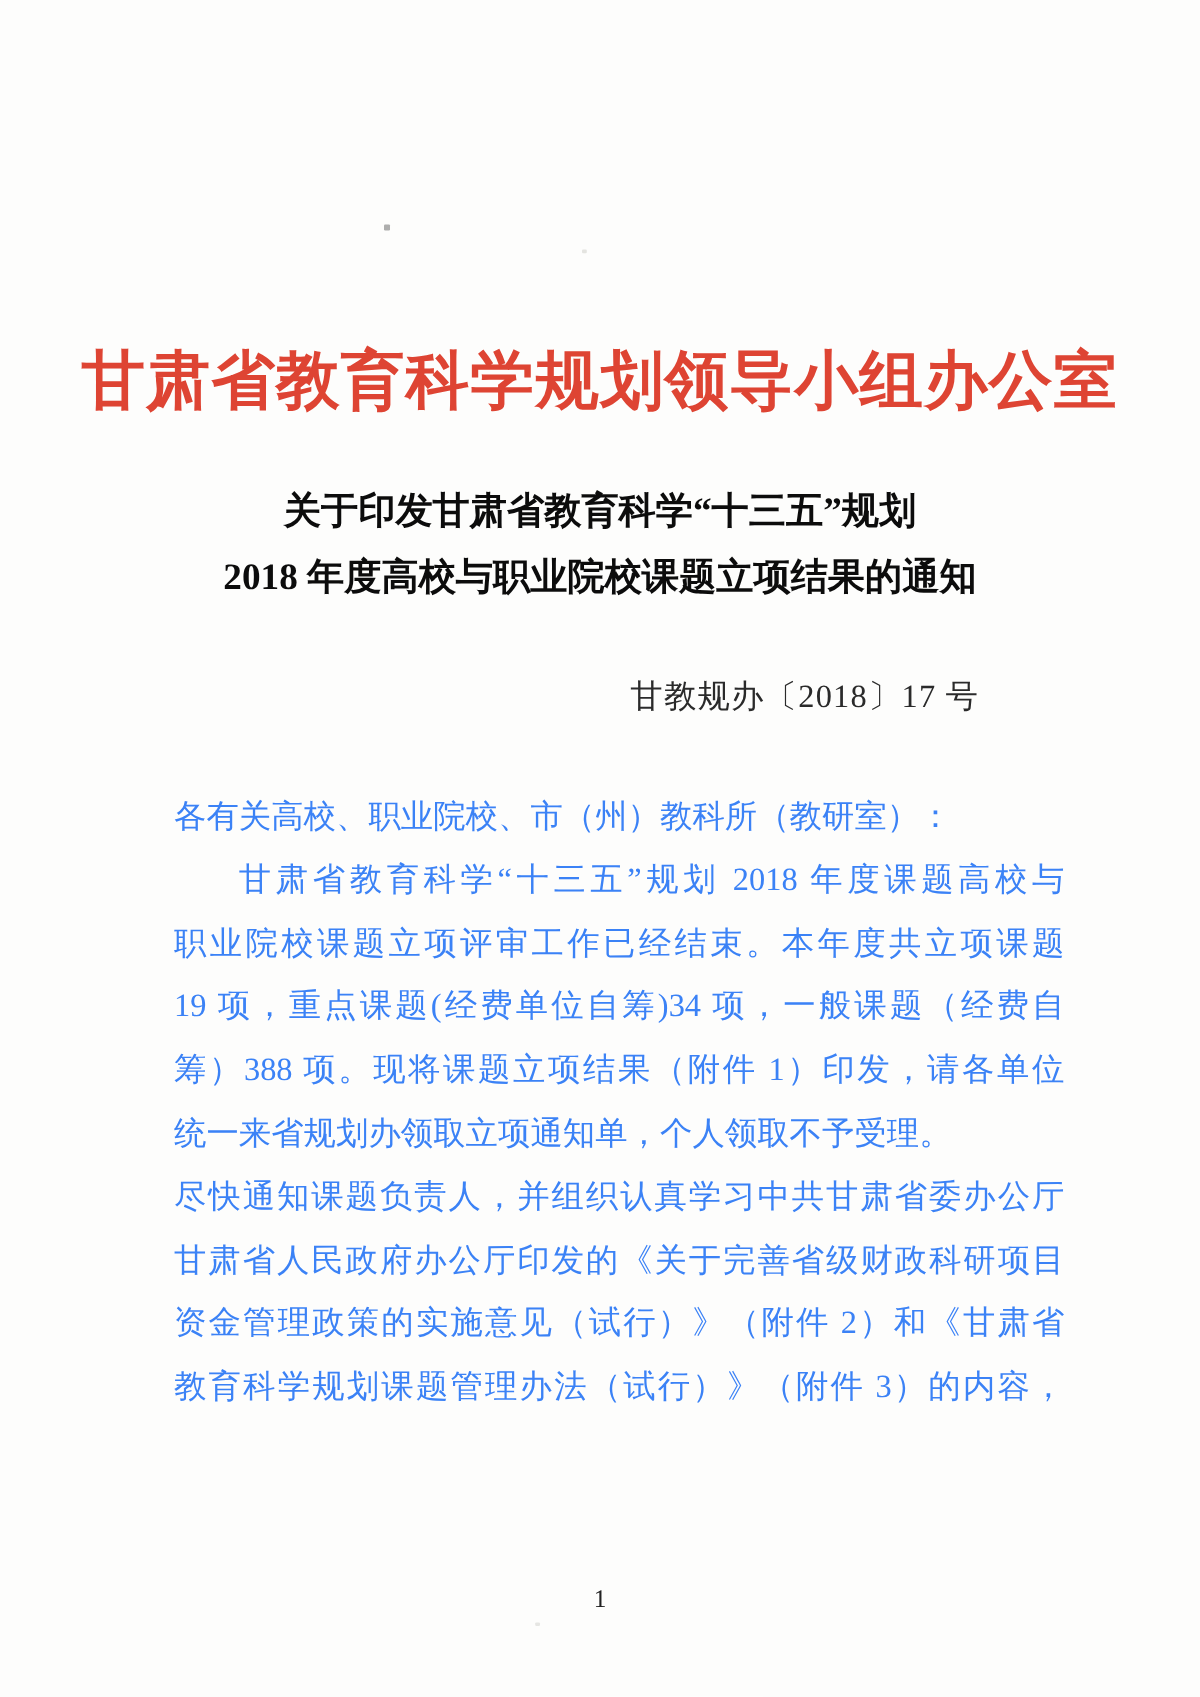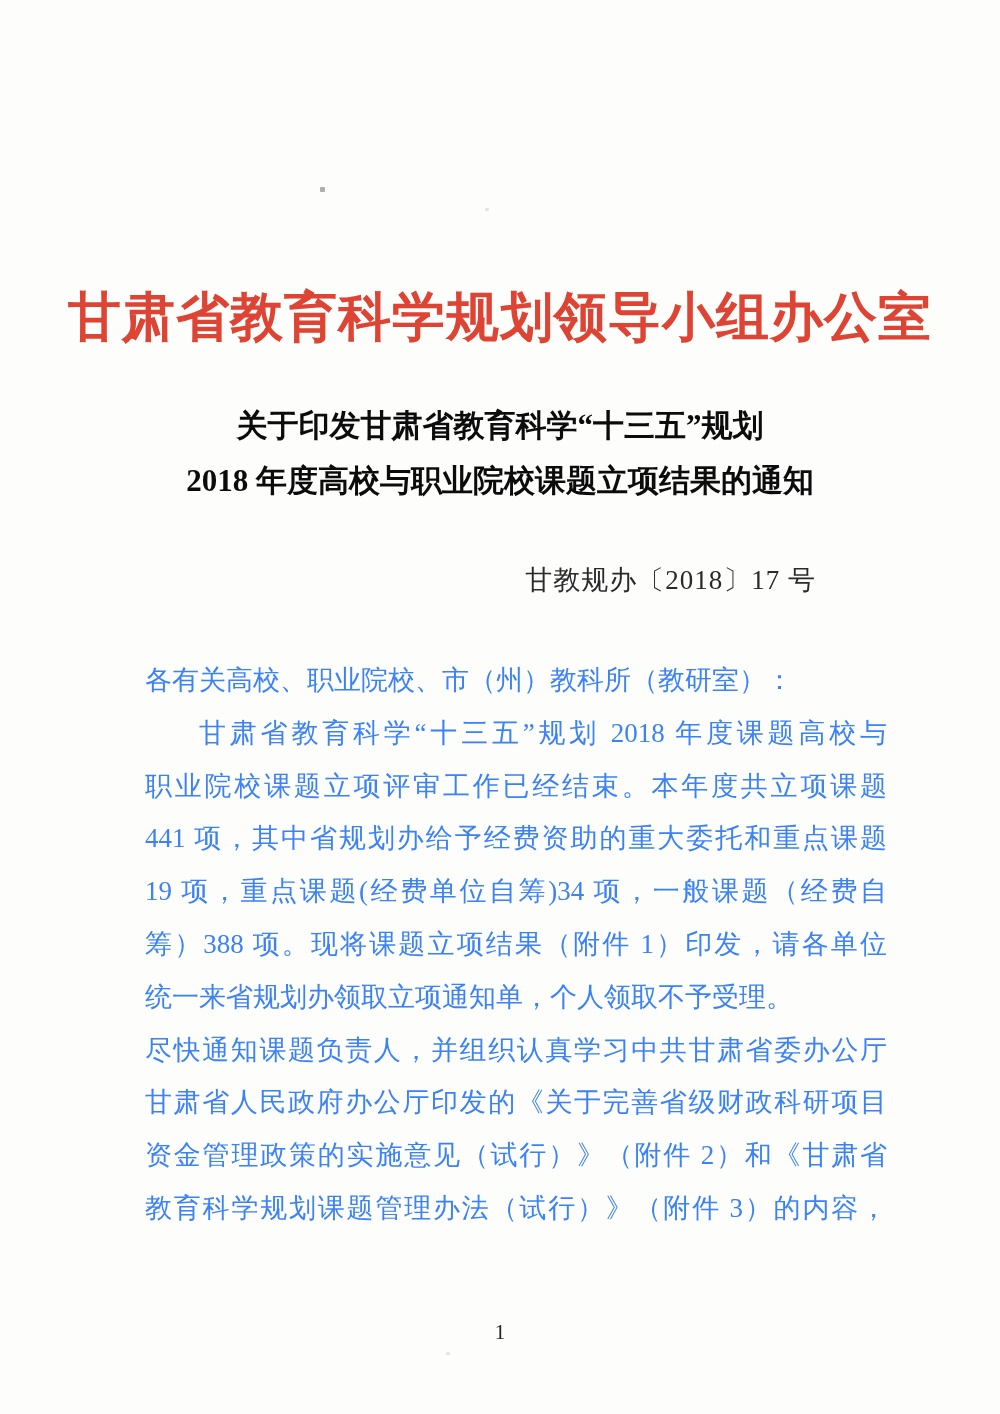--- a/index.html
+++ b/index.html
@@ -108,21 +108,20 @@
     <div class="title-line">关于印发甘肃省教育科学“十三五”规划</div>
     <div class="title-line">2018 年度高校与职业院校课题立项结果的通知</div>
   </div>
 
   <div class="doc-number">甘教规办〔2018〕17 号</div>
 
   <div class="body-block">
     <div class="body-line">各有关高校、职业院校、市（州）教科所（教研室）：</div>
     <div class="body-line stretch indent">甘肃省教育科学“十三五”规划 2018 年度课题高校与</div>
     <div class="body-line stretch">职业院校课题立项评审工作已经结束。本年度共立项课题</div>
-    <div class="body-line stretch">441 项，其中省规划办给予经费资助的重大委托和重点课题</div>
     <div class="body-line stretch">19 项，重点课题(经费单位自筹)34 项，一般课题（经费自</div>
     <div class="body-line stretch">筹）388 项。现将课题立项结果（附件 1）印发，请各单位</div>
     <div class="body-line">统一来省规划办领取立项通知单，个人领取不予受理。</div>
     <div class="body-line stretch">尽快通知课题负责人，并组织认真学习中共甘肃省委办公厅</div>
     <div class="body-line stretch">甘肃省人民政府办公厅印发的《关于完善省级财政科研项目</div>
     <div class="body-line stretch">资金管理政策的实施意见（试行）》（附件 2）和《甘肃省</div>
     <div class="body-line stretch">教育科学规划课题管理办法（试行）》（附件 3）的内容，</div>
   </div>
 
   <div class="page-number">1</div>

